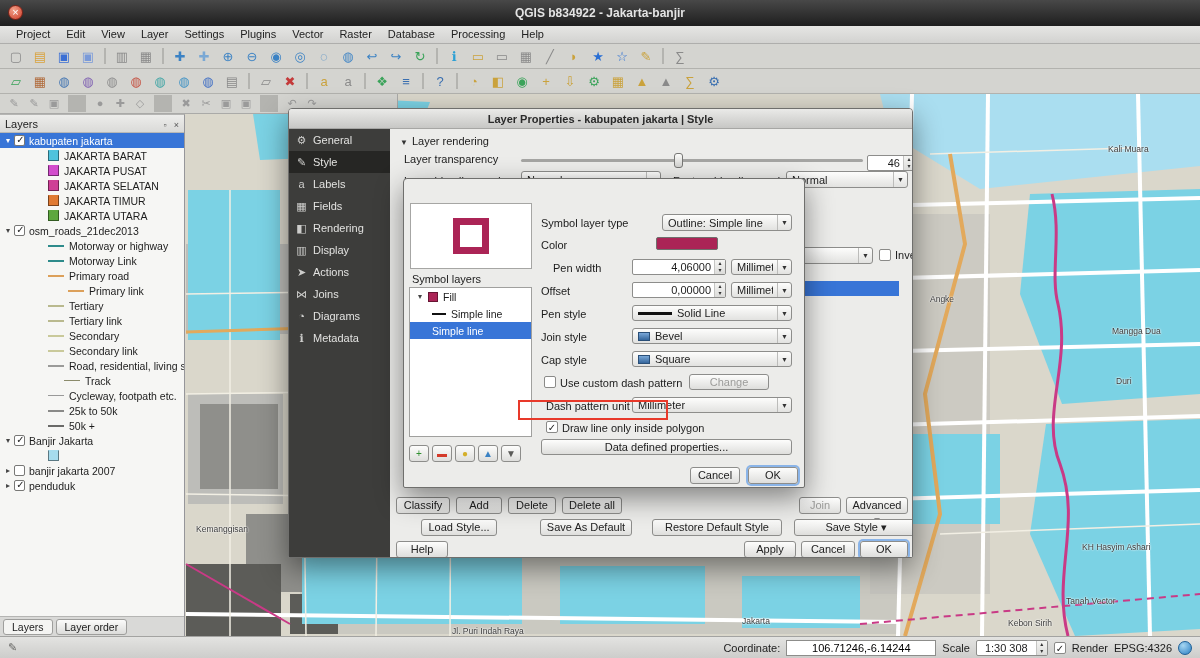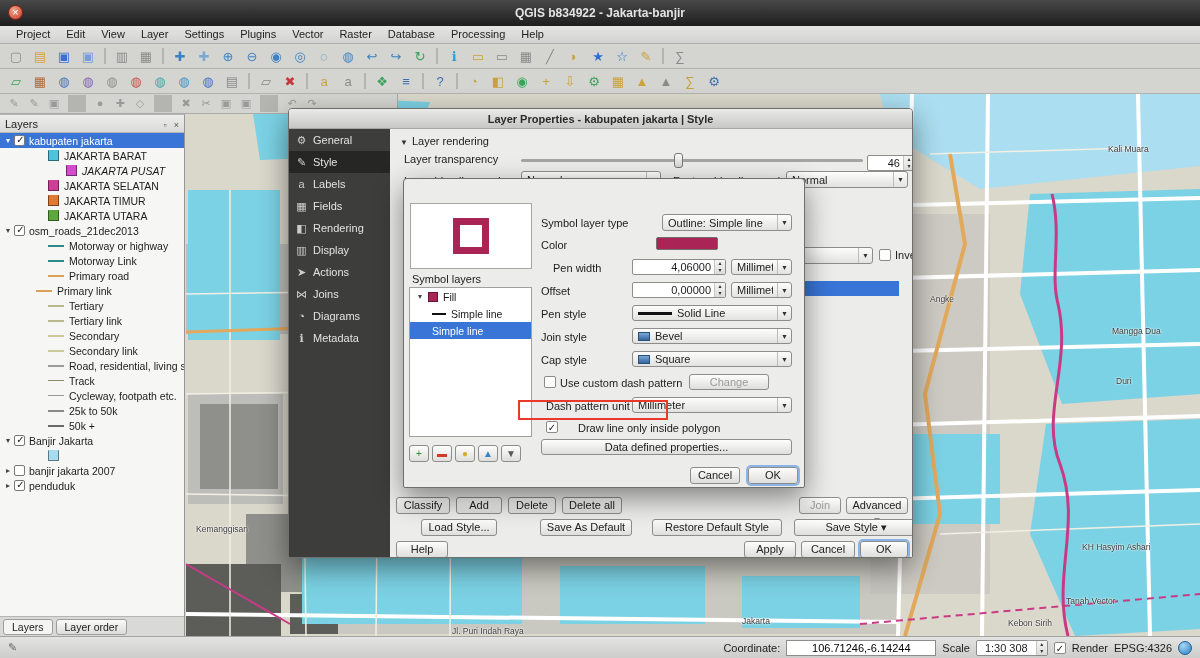--- a/index.html
+++ b/index.html
@@ -569,21 +569,21 @@
         <span class="lbl">kabupaten jakarta</span>
       </div>
 
       <div class="lrow" style="padding-left: 34px;">
         <span class="exp"></span>
         <span class="cb none"></span>
         <span class="sw fill" style="background: rgb(79, 195, 221); border-top-color: rgb(79, 195, 221);"></span>
         <span class="lbl">JAKARTA BARAT</span>
       </div>
 
-      <div class="lrow" style="padding-left: 52px; font-style: italic;">
+      <div class="lrow" style="padding-left: 34px;">
         <span class="exp"></span>
         <span class="cb none"></span>
         <span class="sw fill" style="background: rgb(210, 76, 204); border-top-color: rgb(210, 76, 204);"></span>
         <span class="lbl">JAKARTA PUSAT</span>
       </div>
 
       <div class="lrow" style="padding-left: 34px;">
         <span class="exp"></span>
         <span class="cb none"></span>
         <span class="sw fill" style="background: rgb(207, 63, 150); border-top-color: rgb(207, 63, 150);"></span>
@@ -625,21 +625,21 @@
         <span class="lbl">Motorway Link</span>
       </div>
 
       <div class="lrow" style="padding-left: 34px;">
         <span class="exp"></span>
         <span class="cb none"></span>
         <span class="sw line" style="background: rgb(220, 160, 90); border-top-color: rgb(220, 160, 90);"></span>
         <span class="lbl">Primary road</span>
       </div>
 
-      <div class="lrow" style="padding-left: 22px;">
+      <div class="lrow" style="padding-left: 54px;">
         <span class="exp"></span>
         <span class="cb none"></span>
         <span class="sw line" style="background: rgb(220, 160, 90); border-top-color: rgb(220, 160, 90);"></span>
         <span class="lbl">Primary link</span>
       </div>
 
       <div class="lrow" style="padding-left: 34px;">
         <span class="exp"></span>
         <span class="cb none"></span>
         <span class="sw line" style="background: rgb(185, 185, 142); border-top-color: rgb(185, 185, 142);"></span>
@@ -667,21 +667,21 @@
         <span class="lbl">Secondary link</span>
       </div>
 
       <div class="lrow" style="padding-left: 34px;">
         <span class="exp"></span>
         <span class="cb none"></span>
         <span class="sw line" style="background: rgb(155, 155, 153); border-top-color: rgb(155, 155, 153);"></span>
         <span class="lbl">Road, residential, living street, etc.</span>
       </div>
 
-      <div class="lrow" style="padding-left: 34px;">
+      <div class="lrow" style="padding-left: 50px;">
         <span class="exp"></span>
         <span class="cb none"></span>
         <span class="sw dash" style="background: rgb(139, 139, 107); border-top-color: rgb(139, 139, 107);"></span>
         <span class="lbl">Track</span>
       </div>
 
       <div class="lrow" style="padding-left: 34px;">
         <span class="exp"></span>
         <span class="cb none"></span>
         <span class="sw dash" style="background: rgb(153, 153, 153); border-top-color: rgb(153, 153, 153);"></span>
@@ -944,21 +944,21 @@
   <div class="flabel" style="left:156px;top:198px;">Use custom dash pattern</div>
   <div class="btn disabled" style="left:285px;top:195px;width:80px;height:16px;">Change</div>
 
   <div class="flabel" style="left:142px;top:221px;">Dash pattern unit</div>
   <div class="combo" style="left:228px;top:218px;width:160px;height:16px;">
     <span class="cv">Millimeter</span>
     <span class="carr">▼</span>
   </div>
 
   <span class="ck on" style="left:142px;top:242px;"></span>
-  <div class="flabel" style="left:158px;top:243px;margin-left:16px;">Draw line only inside polygon</div>
+  <div class="flabel" style="left:158px;top:243px;">Draw line only inside polygon</div>
 
   <div class="btn" style="left:137px;top:260px;width:251px;height:16px;">Data defined properties...</div>
 
   <div class="btn" style="left:286px;top:288px;width:50px;">Cancel</div>
   <div class="btn default" style="left:344px;top:288px;width:50px;">OK</div>
 </div>
 
 <div class="annotation"></div>
 
 <div class="statusbar">

